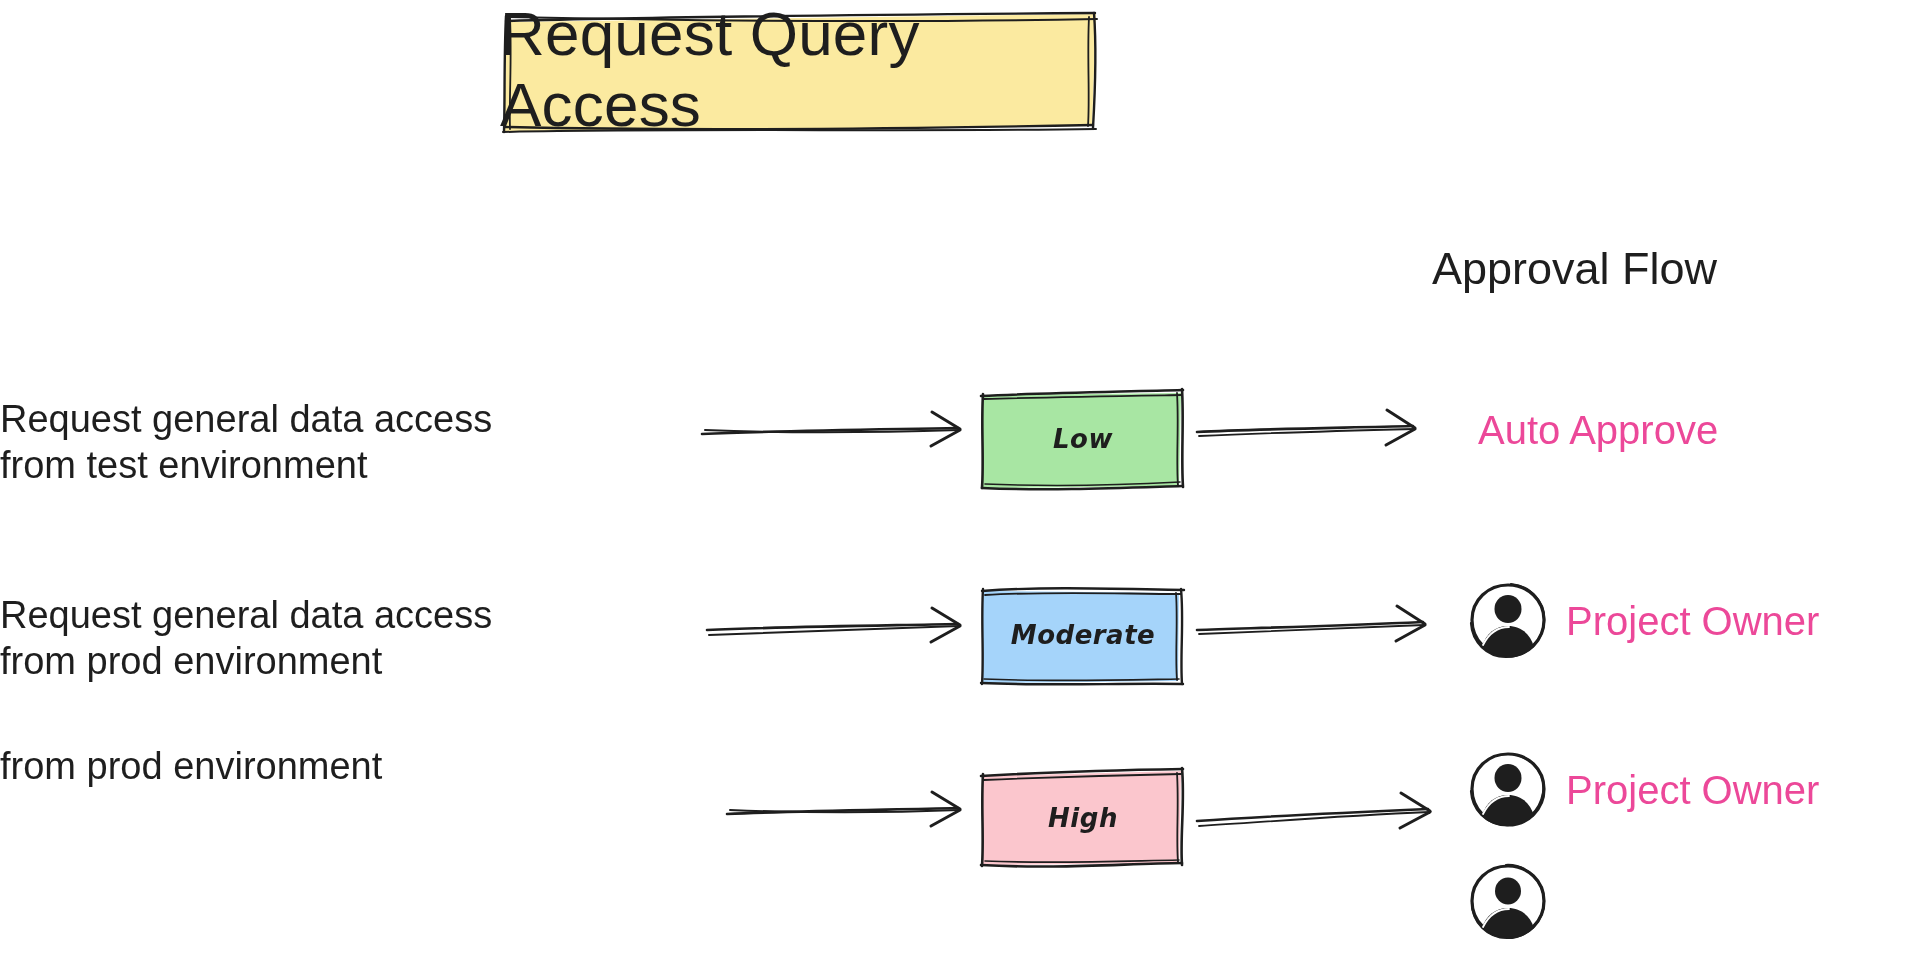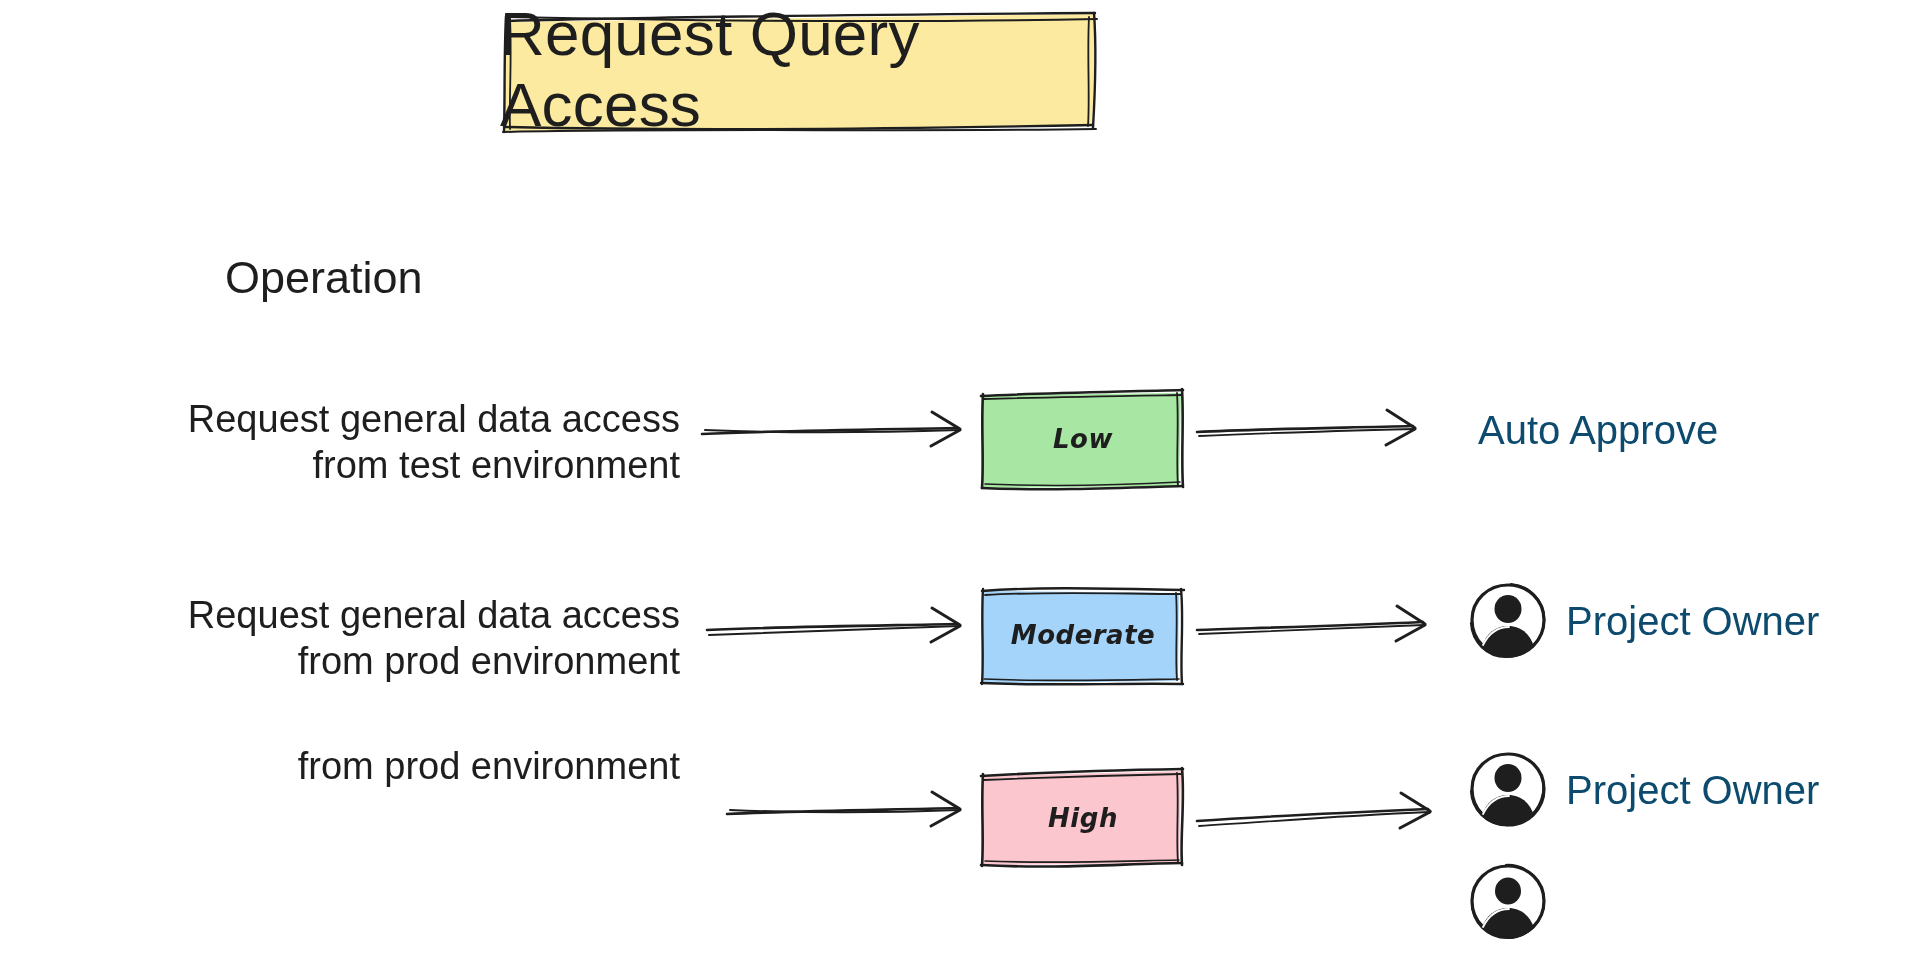--- a/index.html
+++ b/index.html
@@ -58,21 +58,21 @@
   }
   #header-operation { left: 225px; top: 252px; }
   #header-risk      { left: 905px; top: 245px; }
   #header-approval  { left: 1432px; top: 243px; }
 
   
   .operation-cell {
     position: absolute;
     width: 680px;
     left: 0px;
-    text-align: right;
+    text-align: left;
     font-size: 38px;
     line-height: 1.22;
     color: #1e1e1e;
   }
   #operation-row-1 { top: 396px; }
   #operation-row-2 { top: 592px; }
   #operation-row-3 { top: 743px; }
 
   
   .risk-box {
@@ -131,21 +131,21 @@
     position: relative;
   }
   .approval-entry .avatar-icon svg {
     position: absolute;
     inset: 0;
     width: 100%;
     height: 100%;
   }
   .approval-entry .approval-label {
     font-size: 40px;
-    color: #0c4a6e;
+    color: #ec4899;
   }
   .approval-entry.no-avatar { padding-left: 0; }
 
   #approval-1-0 { left: 1478px; top: 408px; }
   #approval-2-0 { left: 1468px; top: 581px; }
   #approval-3-0 { left: 1468px; top: 750px; }
   #approval-3-1 { left: 1468px; top: 862px; }
 </style>
 </head>
 <body>
@@ -160,21 +160,21 @@
       <path d="M5,119 C180,123 390,121 593,117" fill="none" stroke="#1e1e1e" stroke-width="2.4" stroke-linecap="round"></path>
       <path d="M3,124 C200,120 400,124 596,121" fill="none" stroke="#1e1e1e" stroke-width="2" stroke-linecap="round"></path>
       <path d="M6,8 C4,45 5,88 4,124" fill="none" stroke="#1e1e1e" stroke-width="2.4" stroke-linecap="round"></path>
       <path d="M10,11 C12,50 9,90 10,121" fill="none" stroke="#1e1e1e" stroke-width="1.8" stroke-linecap="round"></path>
       <path d="M594,5 C597,45 595,85 593,120" fill="none" stroke="#1e1e1e" stroke-width="2.4" stroke-linecap="round"></path>
       <path d="M589,9 C587,48 590,88 588,118" fill="none" stroke="#1e1e1e" stroke-width="1.8" stroke-linecap="round"></path>
     </svg>
     <div class="banner-text">Request Query Access</div>
   </div>
 
-  <div class="col-header" id="header-operation">Operation</div>
+  <div class="col-header" id="header-approval">Approval Flow</div>
 
   <div class="operation-cell" id="operation-row-1">
     <div>Request general data access</div>
     <div>from test environment</div>
   </div>
   <div class="operation-cell" id="operation-row-2">
     <div>Request general data access</div>
     <div>from prod environment</div>
   </div>
   <div class="operation-cell" id="operation-row-3">

